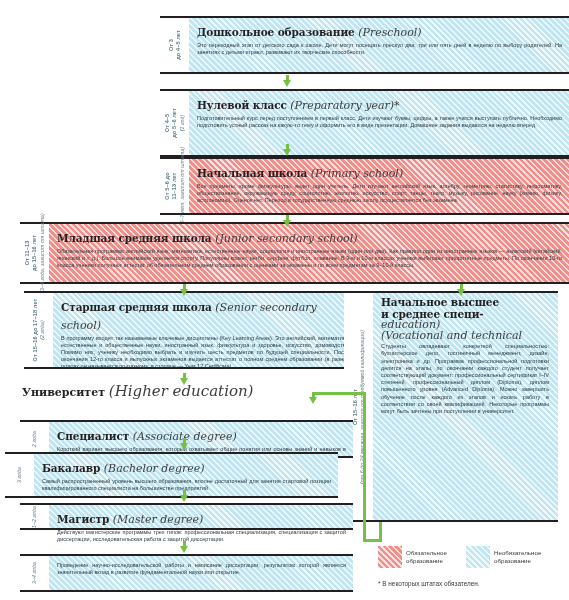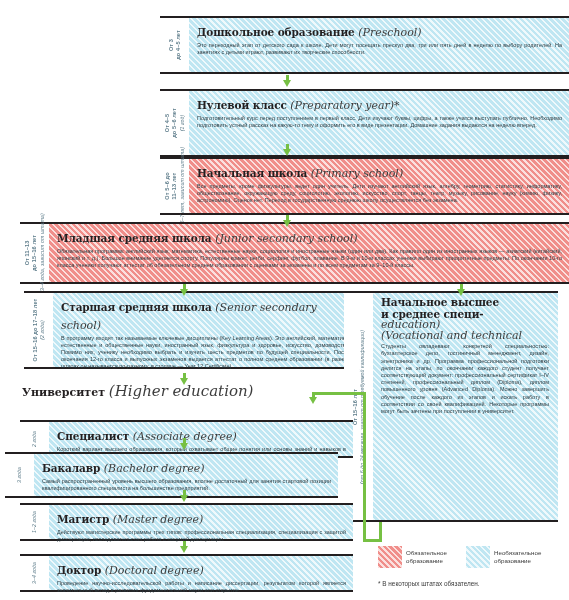--- a/index.html
+++ b/index.html
@@ -270,21 +270,21 @@
       </div>
     </div>
     <div class="content">
       <h3><span>Бакалавр</span> <span class="en">(Bachelor degree)</span></h3>
       <div class="desc">Самый распространенный уровень высшего образования, вполне достаточный для занятия стартовой позиции квалифицированного специалиста на большинстве предприятий.</div>
     </div>
   </div>
 </div>
 <div class="arrow" style="left:180px; top:490px;"></div>
 
-<div class="row" style="left:20px; top:503px; width:333px; height:38px;">
+<div class="row" style="left:20px; top:503px; width:333px; height:27px;">
   <div class="rowbody blue-fill">
     <div class="agecol">
       <div class="agetxt">
         <i>1–2 года</i>
       </div>
     </div>
     <div class="content">
       <h3><span>Магистр</span> <span class="en">(Master degree)</span></h3>
       <div class="desc">Действуют магистерские программы трех типов: профессиональная специализация, специализация с защитой диссертации, исследовательская работа с защитой диссертации.</div>
     </div>
@@ -293,21 +293,20 @@
 <div class="arrow" style="left:180px; top:541px;"></div>
 
 <div class="row" style="left:20px; top:554px; width:333px; height:38px;">
   <div class="rowbody blue-fill">
     <div class="agecol">
       <div class="agetxt">
         <i>3–4 года</i>
       </div>
     </div>
     <div class="content">
-      <h3><span>Доктор</span> <span class="en">(Doctoral degree)</span></h3>
       <div class="desc">Проведение научно-исследовательской работы и написание диссертации, результатом которой является значительный вклад в развитие фундаментальной науки или открытие.</div>
     </div>
   </div>
 </div>
 
 <div id="legend">
   <div class="lg-row">
     <div class="lg-item">
       <div class="sw red-fill"></div>
       <div class="lg-lbl">

